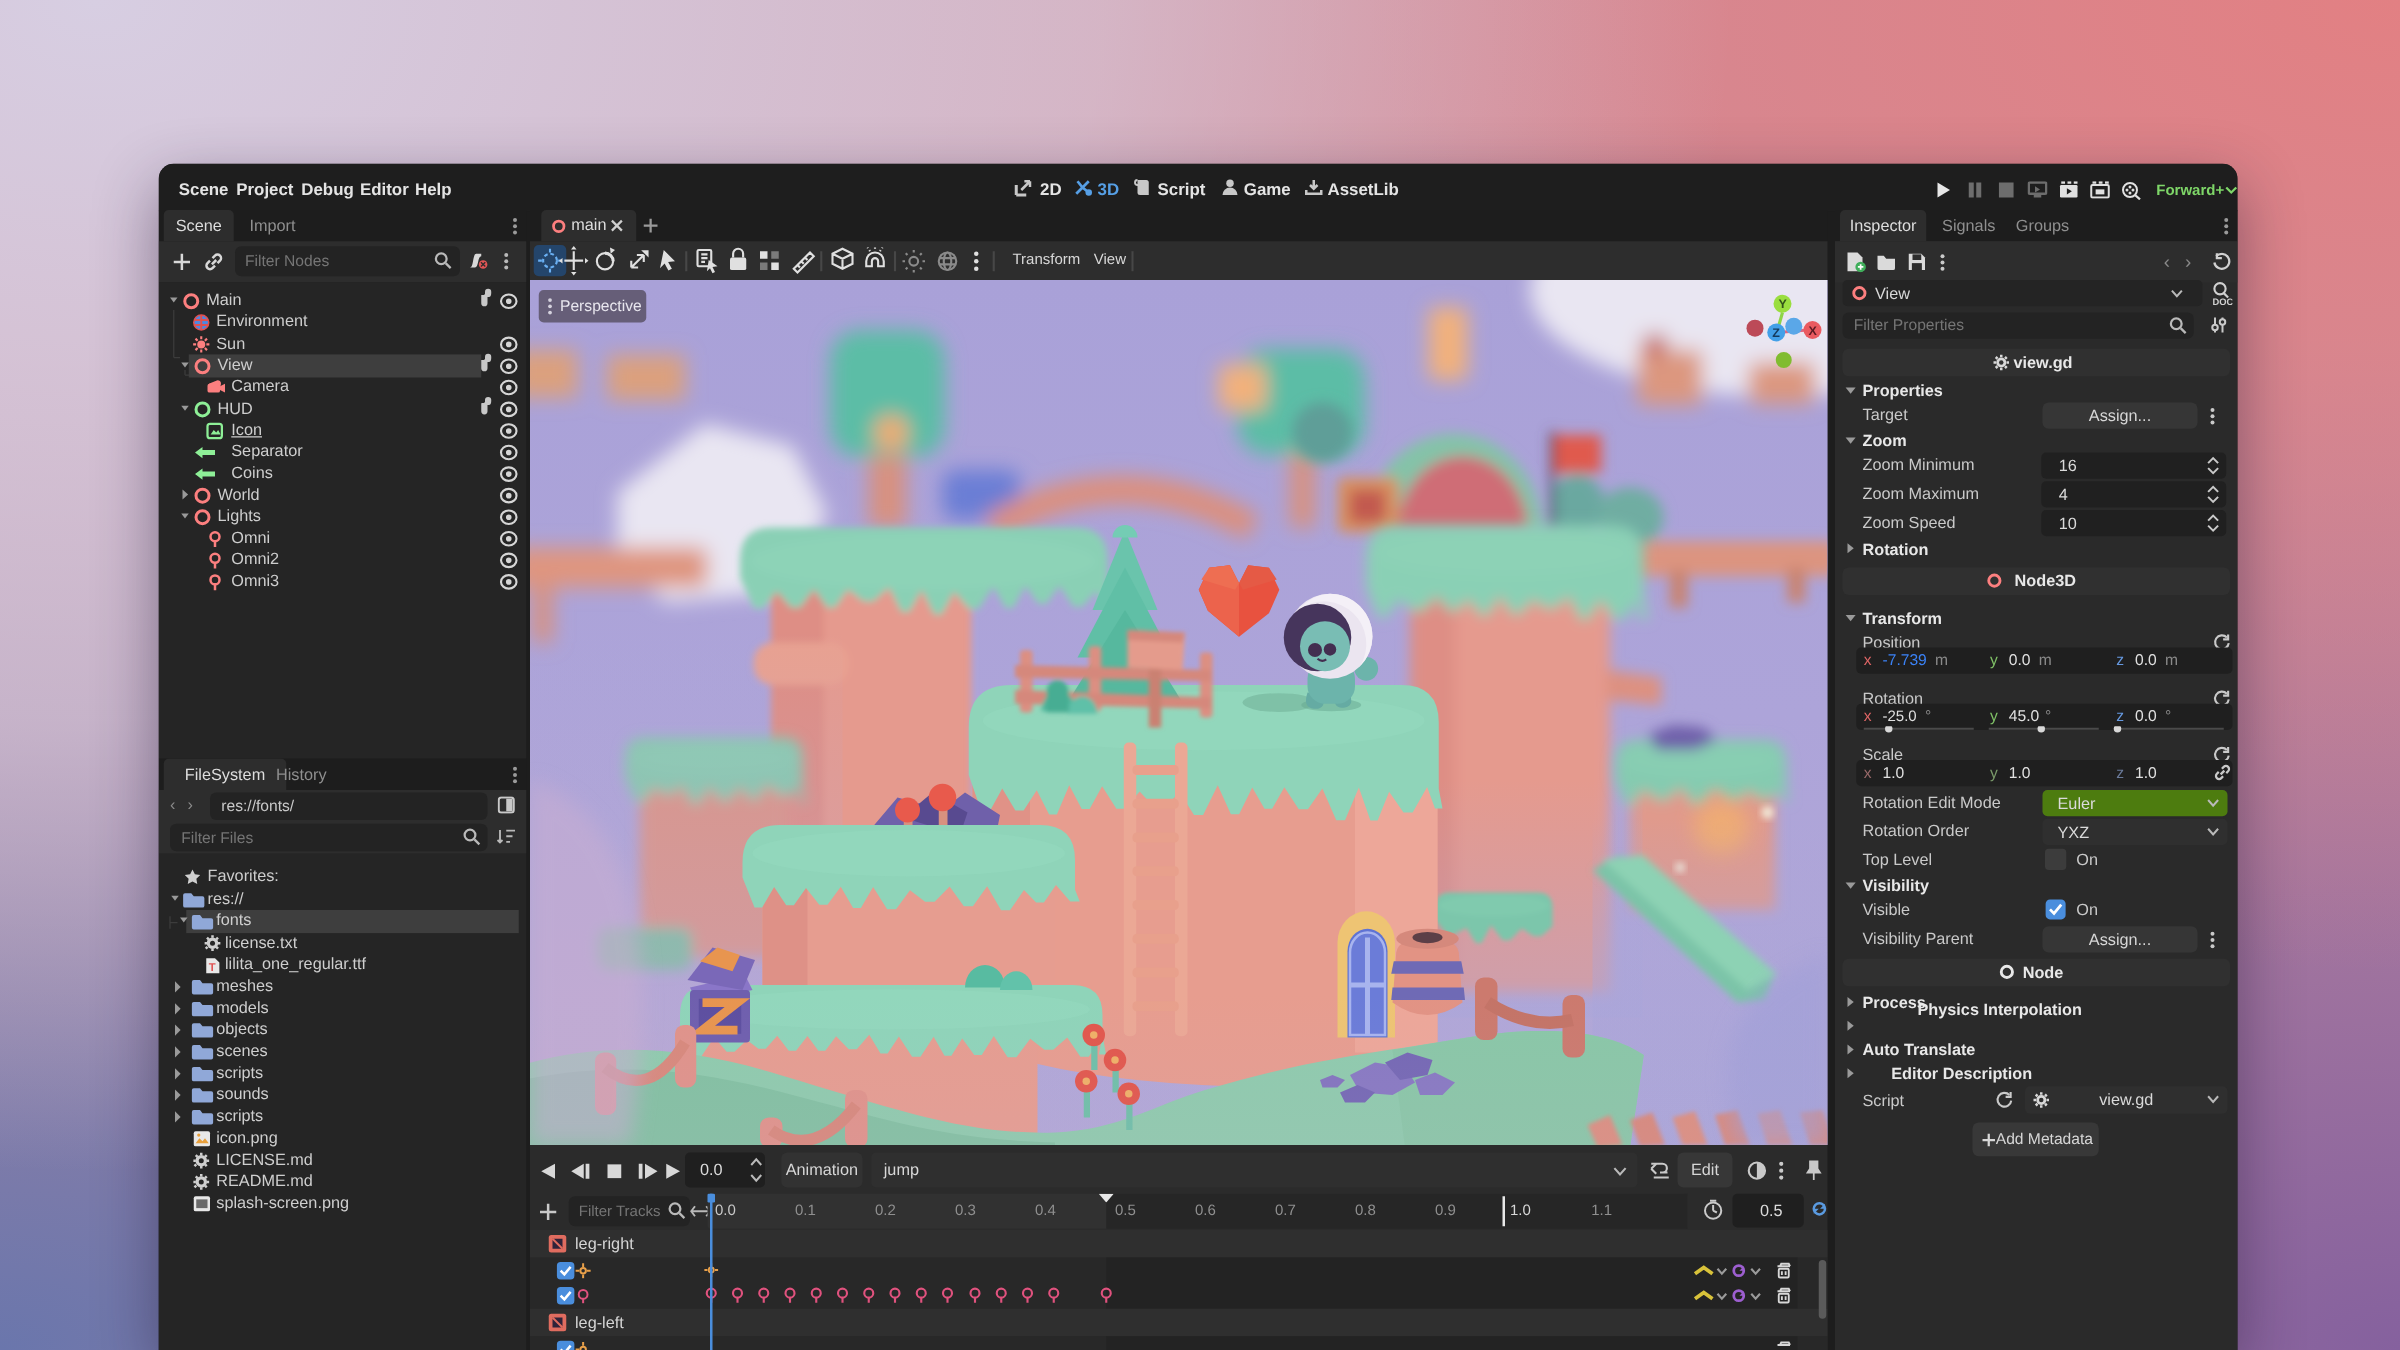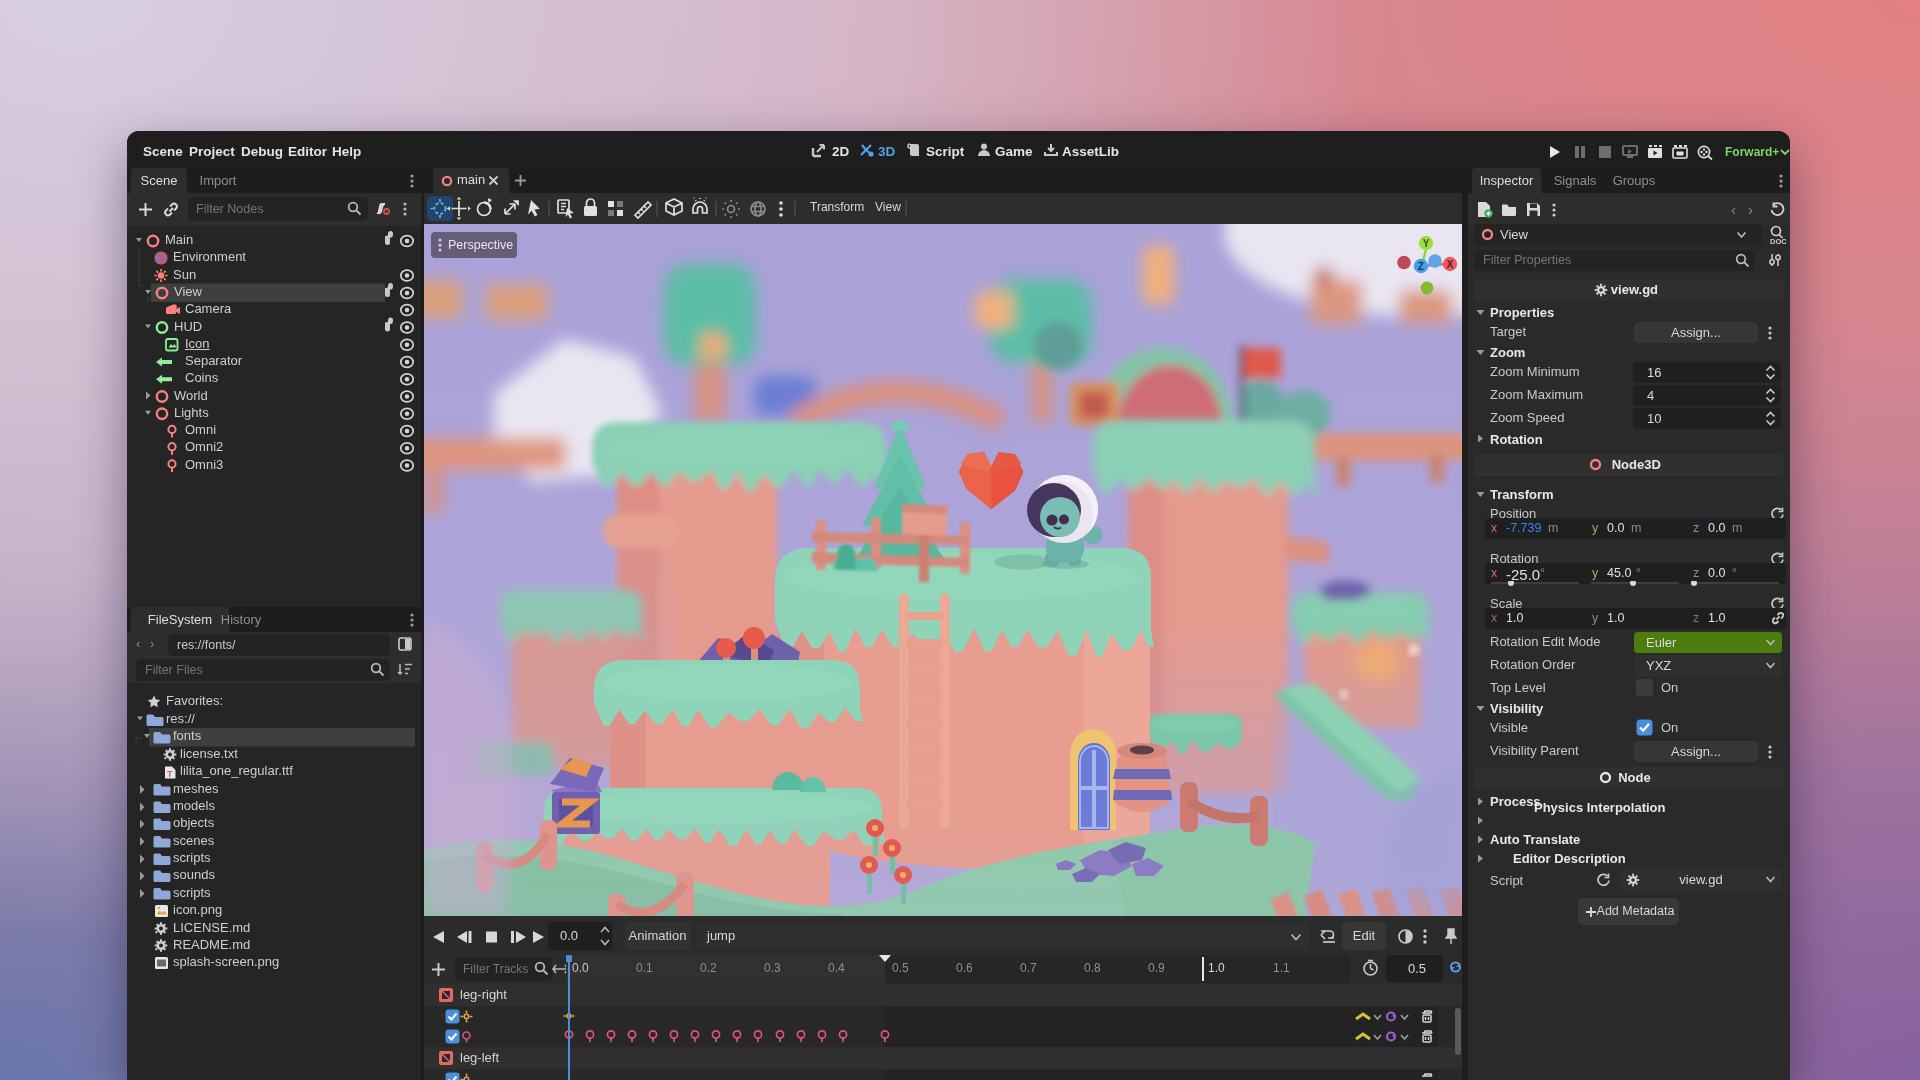--- a/index.html
+++ b/index.html
@@ -1083,21 +1083,21 @@
     <span class="abs" style="left:225px;top:353px;color:#6699e0;font-size:12.5px;">z</span>
       <span class="abs" style="left:240px;top:353px;color:#e0e0e0;font-size:12.5px;">0.0</span>
       <span class="abs" style="left:264px;top:353px;color:#8a8a8a;font-size:12.5px;">m</span>
     <span class="lbl" style="left:22px;top:383px;">Rotation</span>
     <svg class="abs" style="left:302px;top:384px;" width="14" height="14" viewBox="0 0 14 14">
         <path d="M11.5 3 a5.5 5.5 0 1 0 1.5 4.5" fill="none" stroke="#c9c9c9" stroke-width="1.7"></path>
         <path d="M12.5 0.5 v4 h-4" fill="none" stroke="#c9c9c9" stroke-width="1.7"></path>
       </svg>
     <div class="valbox" style="left:17px;top:395px;width:301px;height:21px;background:#1f1f1f;"></div>
     <span class="abs" style="left:23px;top:398px;color:#e06666;font-size:12.5px;">x</span>
-      <span class="abs" style="left:38px;top:398px;color:#e0e0e0;font-size:15px;">-25.0</span>
+      <span class="abs" style="left:38px;top:398px;color:#e0e0e0;font-size:12px;">-25.0</span>
       <span class="abs" style="left:72px;top:398px;color:#8a8a8a;font-size:12.5px;">°</span>
     <span class="abs" style="left:124px;top:398px;color:#7fc066;font-size:12.5px;">y</span>
       <span class="abs" style="left:139px;top:398px;color:#e0e0e0;font-size:12.5px;">45.0</span>
       <span class="abs" style="left:168px;top:398px;color:#8a8a8a;font-size:12.5px;">°</span>
     <span class="abs" style="left:225px;top:398px;color:#6699e0;font-size:12.5px;">z</span>
       <span class="abs" style="left:240px;top:398px;color:#e0e0e0;font-size:12.5px;">0.0</span>
       <span class="abs" style="left:264px;top:398px;color:#8a8a8a;font-size:12.5px;">°</span>
     <svg class="abs" style="left:17px;top:413px;" width="301" height="8" viewBox="0 0 301 8">
       <path d="M6 2 h88 M106 2 h88 M206 2 h88" stroke="#4a4a4a" stroke-width="1.5"></path>
       <circle cx="26" cy="2" r="3" fill="#d8d8d8"></circle>

